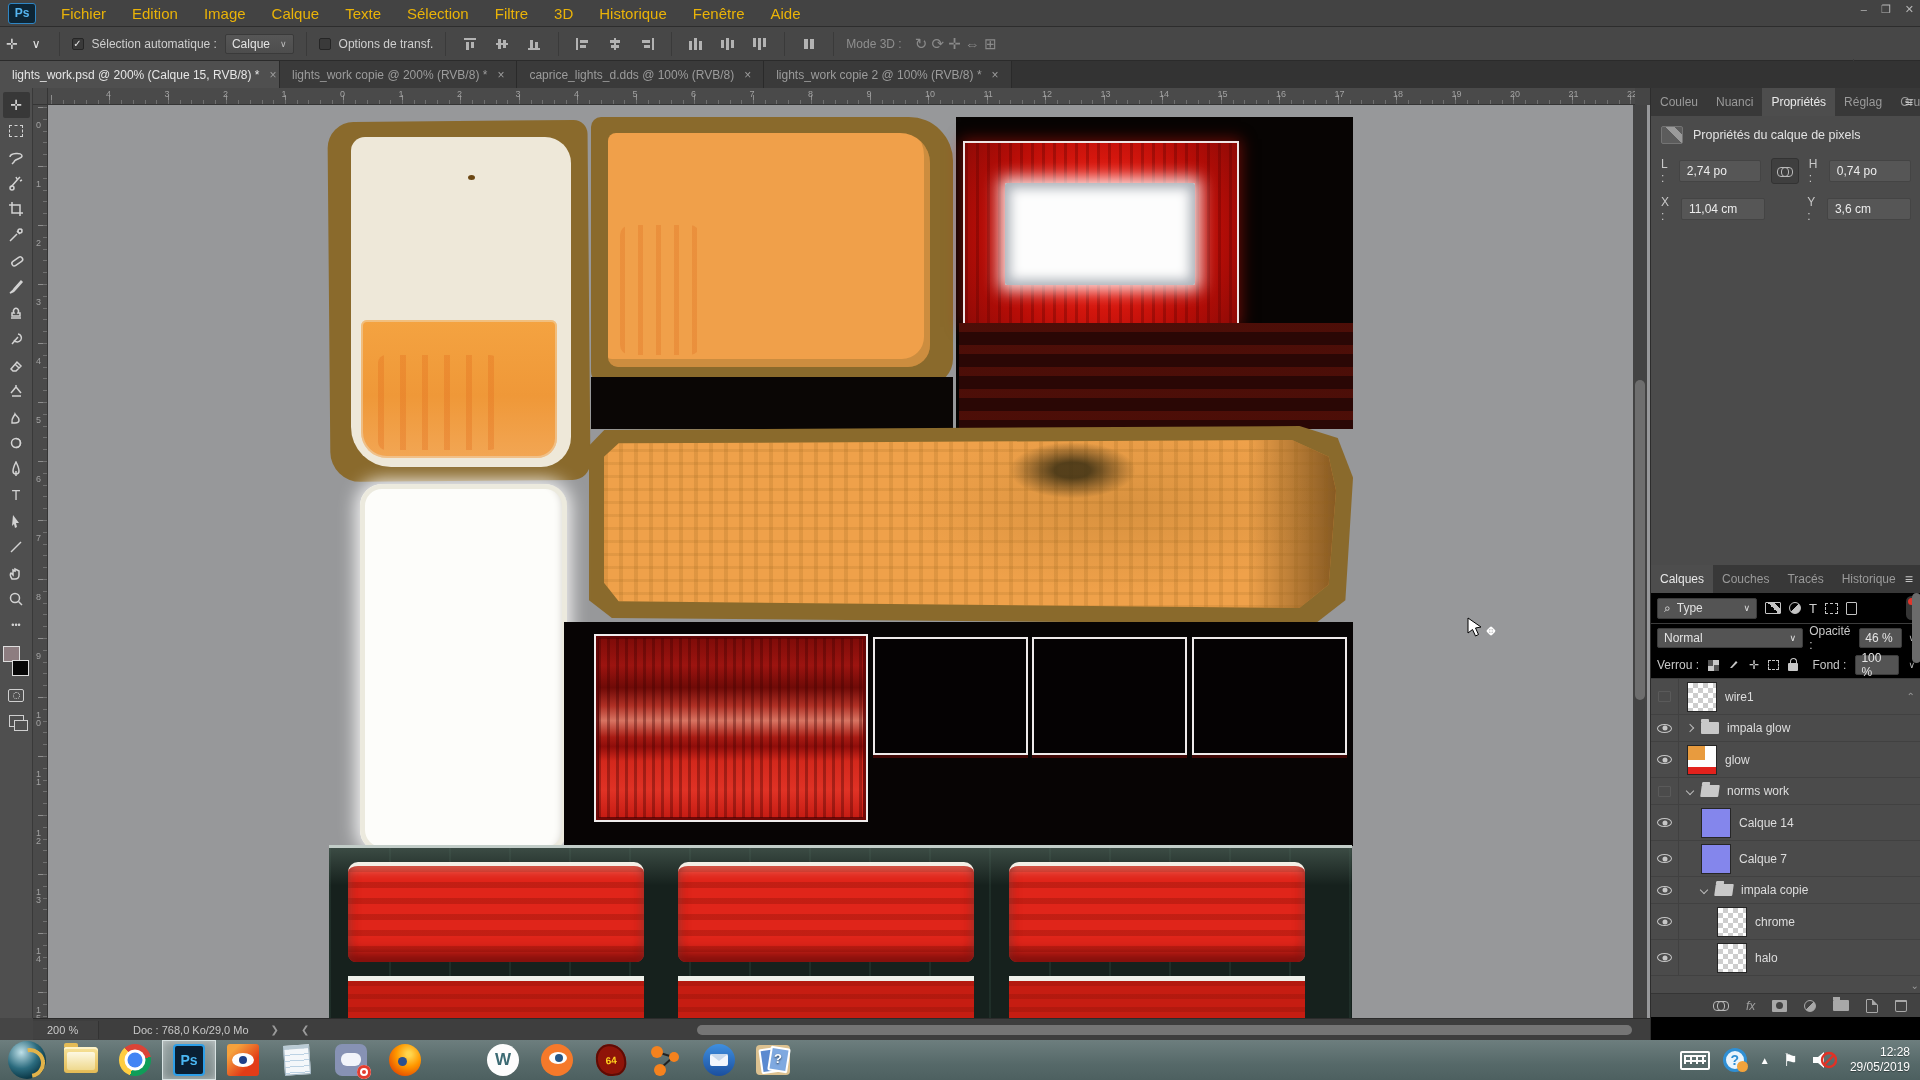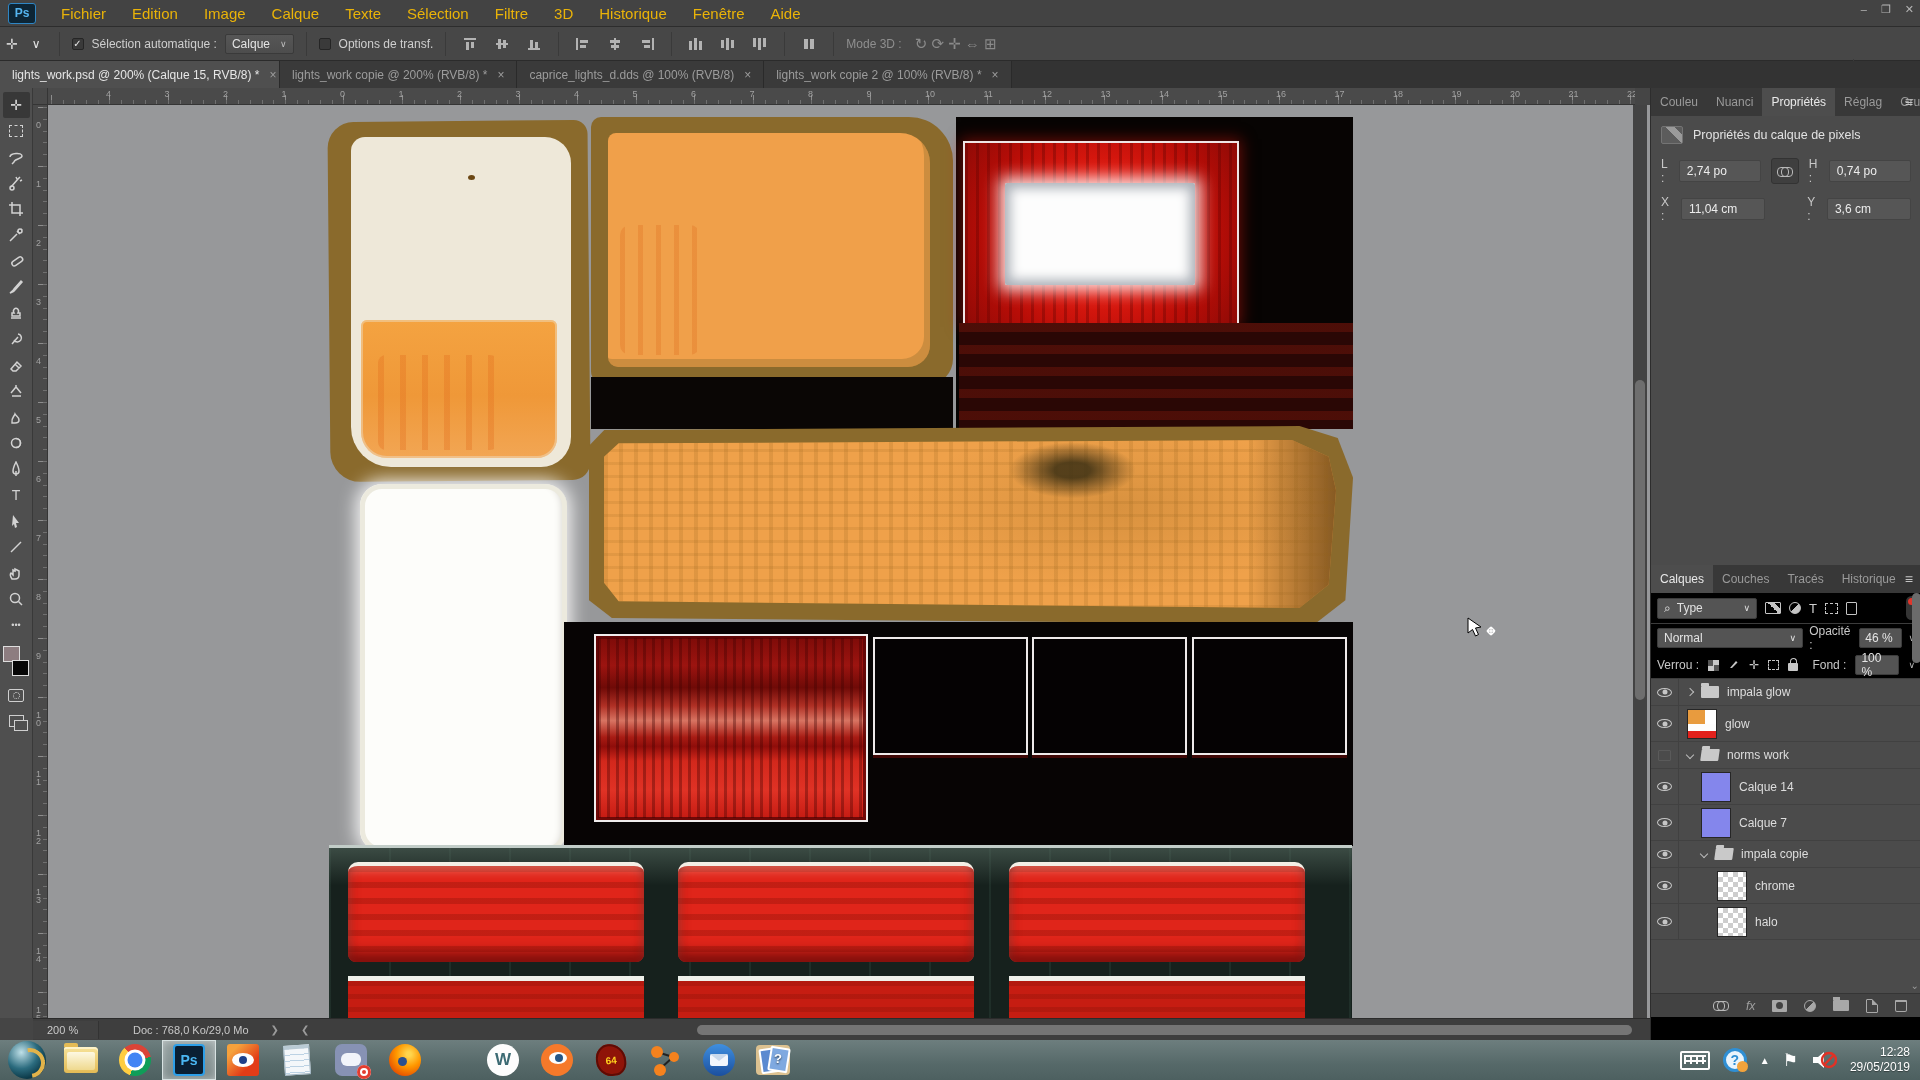--- a/index.html
+++ b/index.html
@@ -647,20 +647,30 @@
             </svg></span>
         <span class="lockico">✛</span>
         <span class="vmask" style="width:11px;height:10px"></span>
         <span class="lockpad"></span>
         <span style="margin-left:auto;color:#c8c8c8">Fond :</span>
         <span class="opfield" style="width:44px">100 %</span>
         <span class="cv" style="font-size:9px;color:#bbb">∨</span>
       </div>
 
       <div id="layerlist">
+        <div class="lrow h36">
+          <div class="eyecell">
+              <span class="noeye"></span>
+            </div>
+          <div class="rowbody">
+              <span class="thumb checker"></span>
+            <span>wire1</span>
+            </div>
+          <span class="llarrow" style="position:static;margin-left:auto;margin-right:6px">⌃</span>
+        </div>
         <div class="lrow h27">
           <div class="eyecell">
               <span class="eye"></span>
             </div>
           <div class="rowbody">
               <span class="chev right"></span>
             <span class="folder"></span>
             <span>impala glow</span>
             </div>
         </div>

